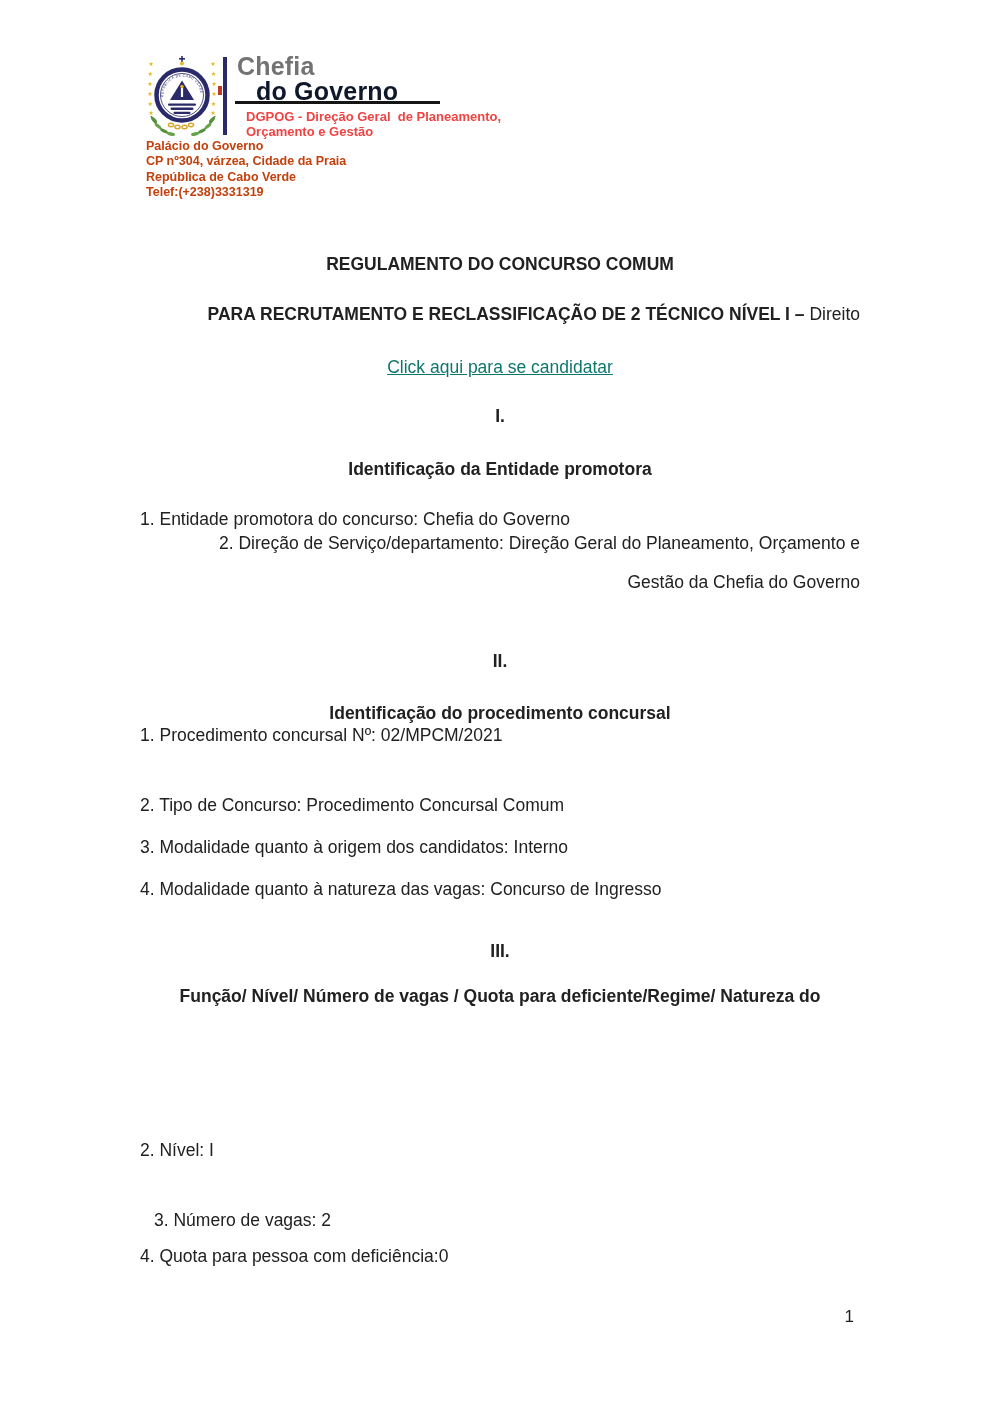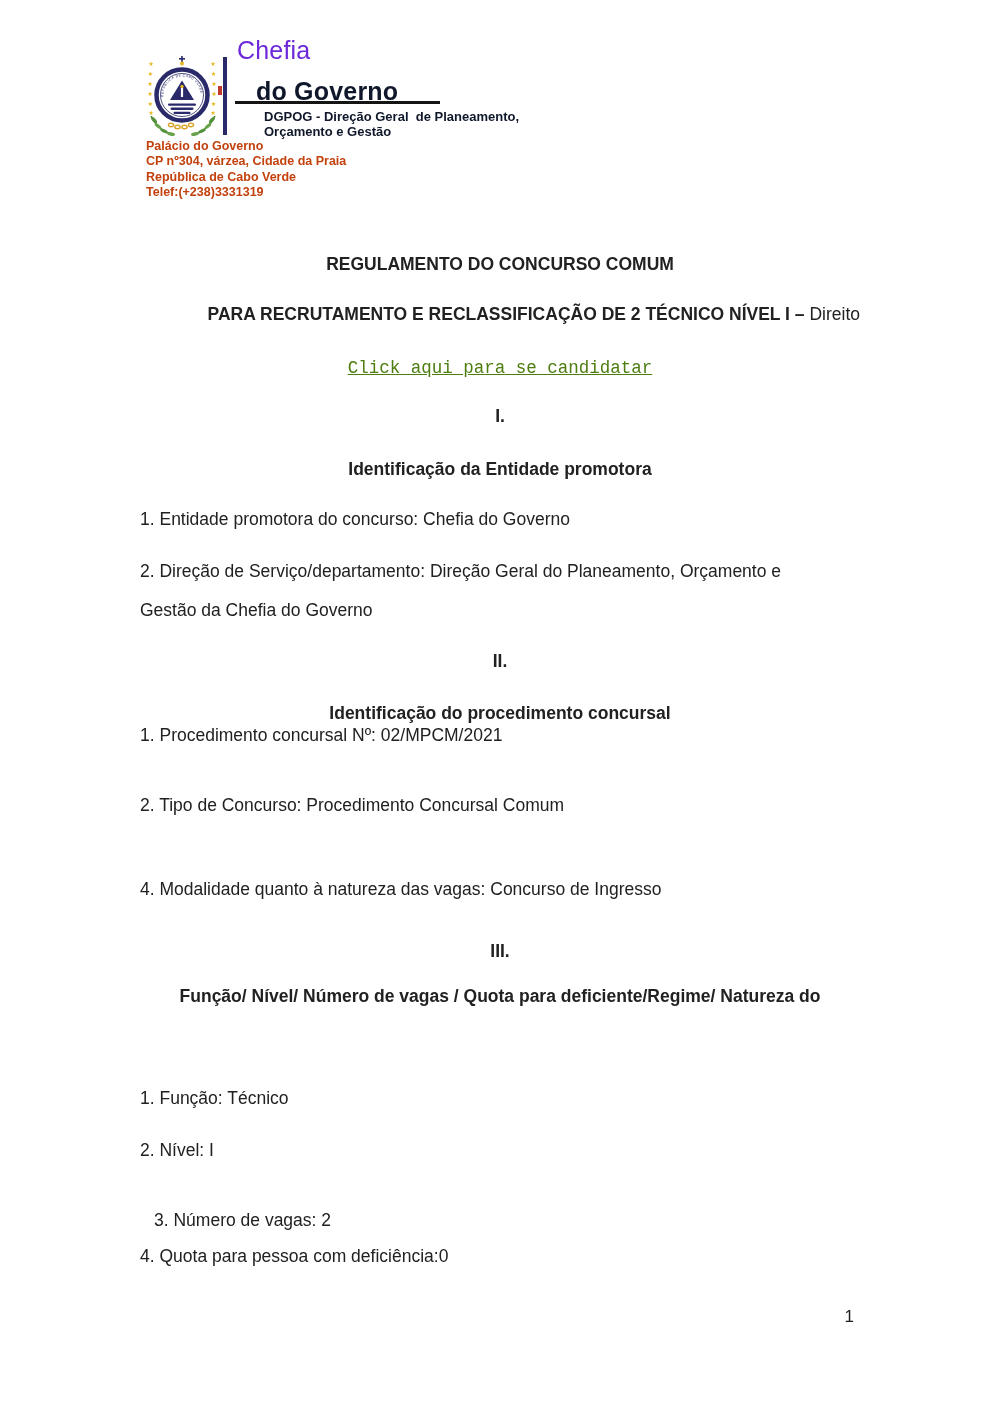--- a/index.html
+++ b/index.html
@@ -4,36 +4,36 @@
 <style>
   html,body{margin:0;padding:0;background:#ffffff;}
   .page{
     position:relative;width:1000px;height:1414px;background:#ffffff;overflow:hidden;
     font-family:"Liberation Sans", sans-serif;color:#212121;
   }
   
   .emblem{position:absolute;left:144px;top:55px;width:78px;height:82px;}
   .vbar{position:absolute;left:223px;top:57px;width:4px;height:78px;background:#2a2a6a;}
   .redtick{position:absolute;left:218px;top:86px;width:4px;height:9px;background:#c0392b;}
-  .org1{position:absolute;left:237px;top:38px;font-size:25px;line-height:25px;font-weight:normal;color:#6d28d9;letter-spacing:.2px;}
+  .org1{position:absolute;left:237px;top:54px;font-size:25px;line-height:25px;font-weight:bold;color:#737373;letter-spacing:.2px;}
   .org2{position:absolute;left:237px;top:79px;font-size:25px;line-height:25px;font-weight:bold;color:#0f172a;letter-spacing:.2px;margin-left:19px;}
   .rule{position:absolute;left:235px;top:101px;width:205px;height:3px;background:#151515;}
-  .dept{position:absolute;left:256px;font-size:13px;line-height:15px;font-weight:bold;color:#0f172a;white-space:pre;padding-left:8px;}
+  .dept{position:absolute;left:238px;font-size:13px;line-height:15px;font-weight:bold;color:#ef4444;white-space:pre;padding-left:8px;}
   .dept1{top:109px;} .dept2{top:124px;}
   .addr{position:absolute;left:146px;top:139px;font-size:12.5px;line-height:15.3px;font-weight:bold;color:#c2410c;}
   
   .t{position:absolute;left:140px;width:720px;font-size:17.5px;line-height:39px;}
   .b{font-weight:bold;}
   .center{text-align:center;}
   .wide{line-height:52px;}
-  a.applink{color:#4d7c0f;text-decoration:underline;cursor:pointer;font-family:Liberation Mono, monospace;}
+  a.applink{color:#0f766e;text-decoration:underline;cursor:pointer;}
   .pagenum{position:absolute;left:140px;top:1304px;width:714px;text-align:right;font-size:17px;line-height:26px;color:#1e1e1e;}
   
   .y-title1{top:245px;} .y-title2{top:295px;text-align:right;} .y-link{top:348px;}
-  .y-s1num{top:397px;} .y-s1head{top:450px;} .y-s1i1{top:500px;} .y-s1i2{top:552px;}
+  .y-s1num{top:397px;} .y-s1head{top:450px;} .y-s1i1{top:500px;} .y-s1i2{top:524px;text-align:right;}
   .y-s2num{top:642px;} .y-s2head{top:694px;}
   .y-s2i1{top:716px;} .y-s2i2{top:786px;} .y-s2i3{top:828px;} .y-s2i4{top:870px;}
   .y-s3num{top:932px;} .y-s3head{top:970px;}
   .y-s3i1{top:1079px;} .y-s3i2{top:1131px;} .y-s3i3{top:1201px;margin-left:14px;} .y-s3i4{top:1237px;}
 </style>
 </head>
 <body>
 
 <div class="page">
 
@@ -129,25 +129,25 @@
   <div class="t y-s1i1">1. Entidade promotora do concurso: Chefia do Governo</div>
   <div class="t y-s1i2">
     <div>2. Direção de Serviço/departamento: Direção Geral do Planeamento, Orçamento e</div>
     <div>Gestão da Chefia do Governo</div>
   </div>
 
   <div class="t b center y-s2num">II.</div>
   <div class="t b center y-s2head">Identificação do procedimento concursal</div>
   <div class="t y-s2i1">1. Procedimento concursal Nº: 02/MPCM/2021</div>
   <div class="t y-s2i2">2. Tipo de Concurso: Procedimento Concursal Comum</div>
+  <div class="t y-s2i3">3. Modalidade quanto à origem dos candidatos: Interno</div>
   <div class="t y-s2i4">4. Modalidade quanto à natureza das vagas: Concurso de Ingresso</div>
 
   <div class="t b center y-s3num">III.</div>
   <div class="t b center wide y-s3head">
     <div>Função/ Nível/ Número de vagas / Quota para deficiente/Regime/ Natureza do</div>
   </div>
-  <div class="t y-s3i1">1. Função: Técnico</div>
   <div class="t y-s3i2">2. Nível: I</div>
   <div class="t y-s3i3">3. Número de vagas: 2</div>
   <div class="t y-s3i4">4. Quota para pessoa com deficiência:0</div>
 
   <div class="pagenum">1</div>
 </div>
 
 </body></html>

